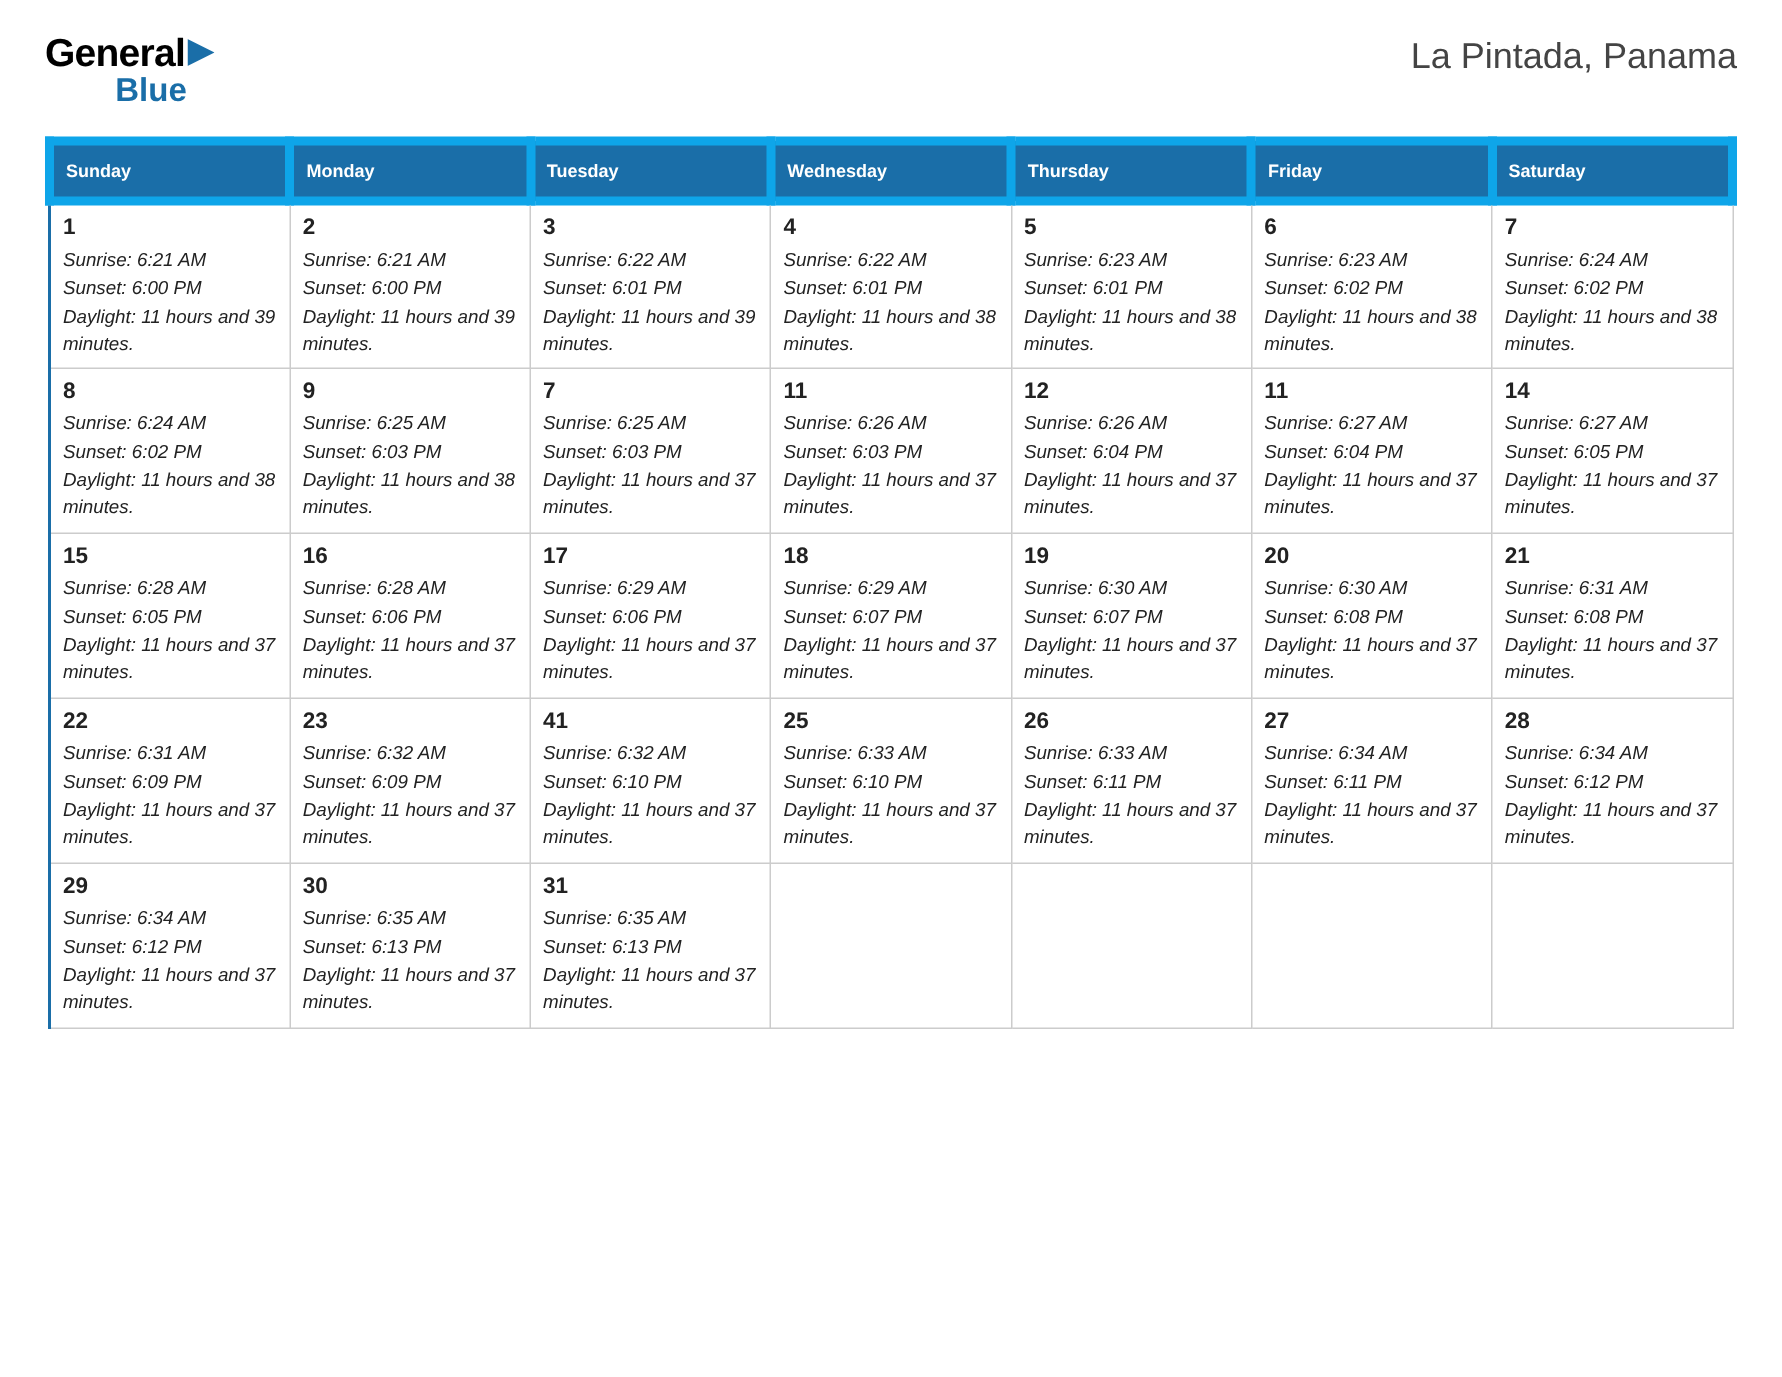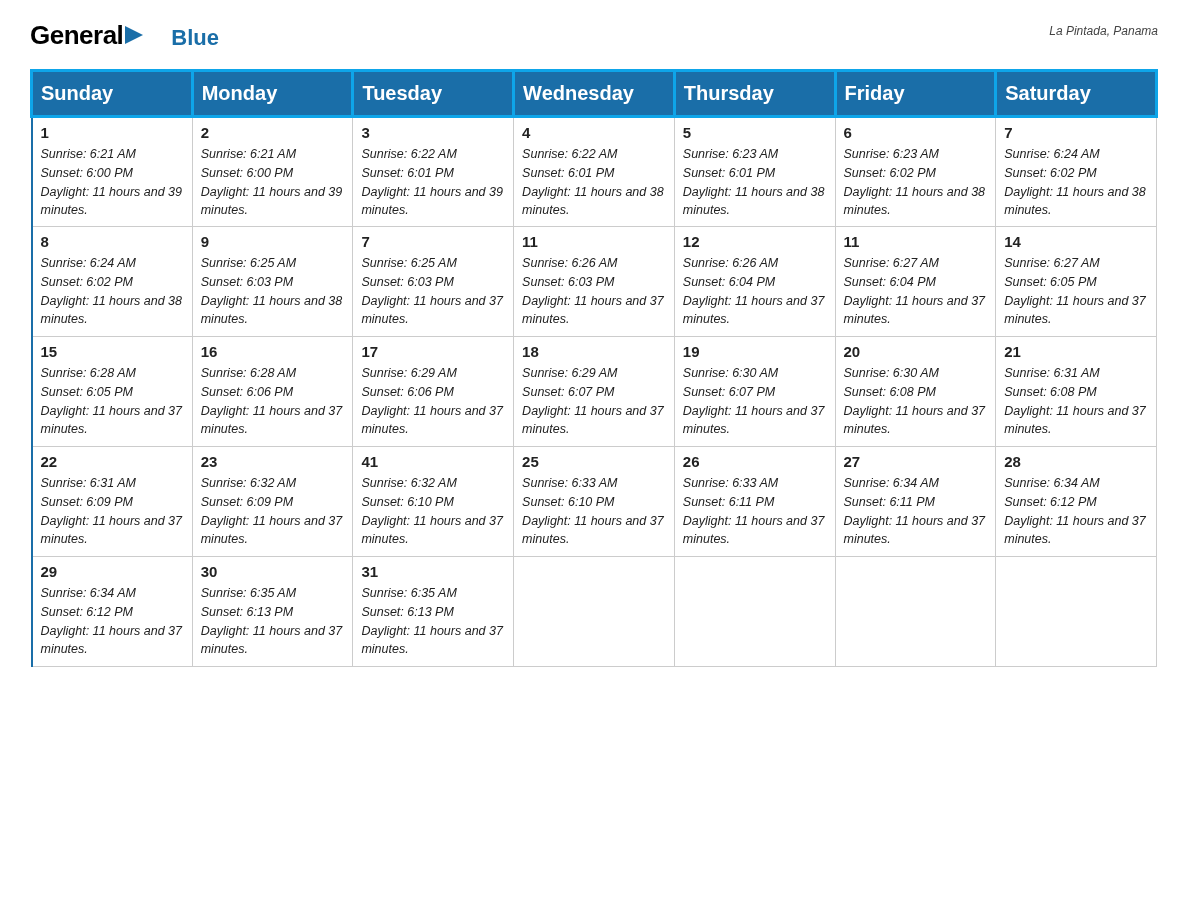--- a/index.html
+++ b/index.html
@@ -11,21 +11,22 @@
       min-height: 918px;
     }
     .header-area {
       display: flex;
       justify-content: space-between;
       align-items: flex-start;
       margin-bottom: 18px;
     }
     .logo {
       display: flex;
-      align-items: flex-end;
+      flex-direction: column;
+      align-items: center;
     }
     .logo-general {
       font-size: 26px;
       font-weight: bold;
       color: #000;
       letter-spacing: -0.5px;
     }
     .logo-blue {
       font-size: 22px;
       font-weight: bold;
@@ -36,38 +37,37 @@
     .title-area {
       text-align: right;
     }
     .page-title {
       font-size: 48px;
       font-weight: bold;
       color: #222;
       line-height: 1.1;
     }
     .subtitle {
-      font-size: 12px;
+      font-size: 24px;
       color: #444;
       margin-top: 4px;
-      font-style: italic;
     }
     .calendar-table {
       width: 100%;
       border-collapse: collapse;
       table-layout: fixed;
     }
     .calendar-table thead th {
       background-color: #1a6ea8;
       color: #fff;
-      font-size: 20px;
+      font-size: 12px;
       font-weight: bold;
       padding: 10px 8px;
       text-align: left;
-      border: 3px solid #0ea5e9;
+      border: 6px solid #0ea5e9;
     }
     .calendar-table tbody td {
       border: 1px solid #ccc;
       vertical-align: top;
       padding: 6px 8px;
       font-size: 13px;
       color: #222;
       height: 110px;
     }
     .calendar-table tbody tr td:first-child {

